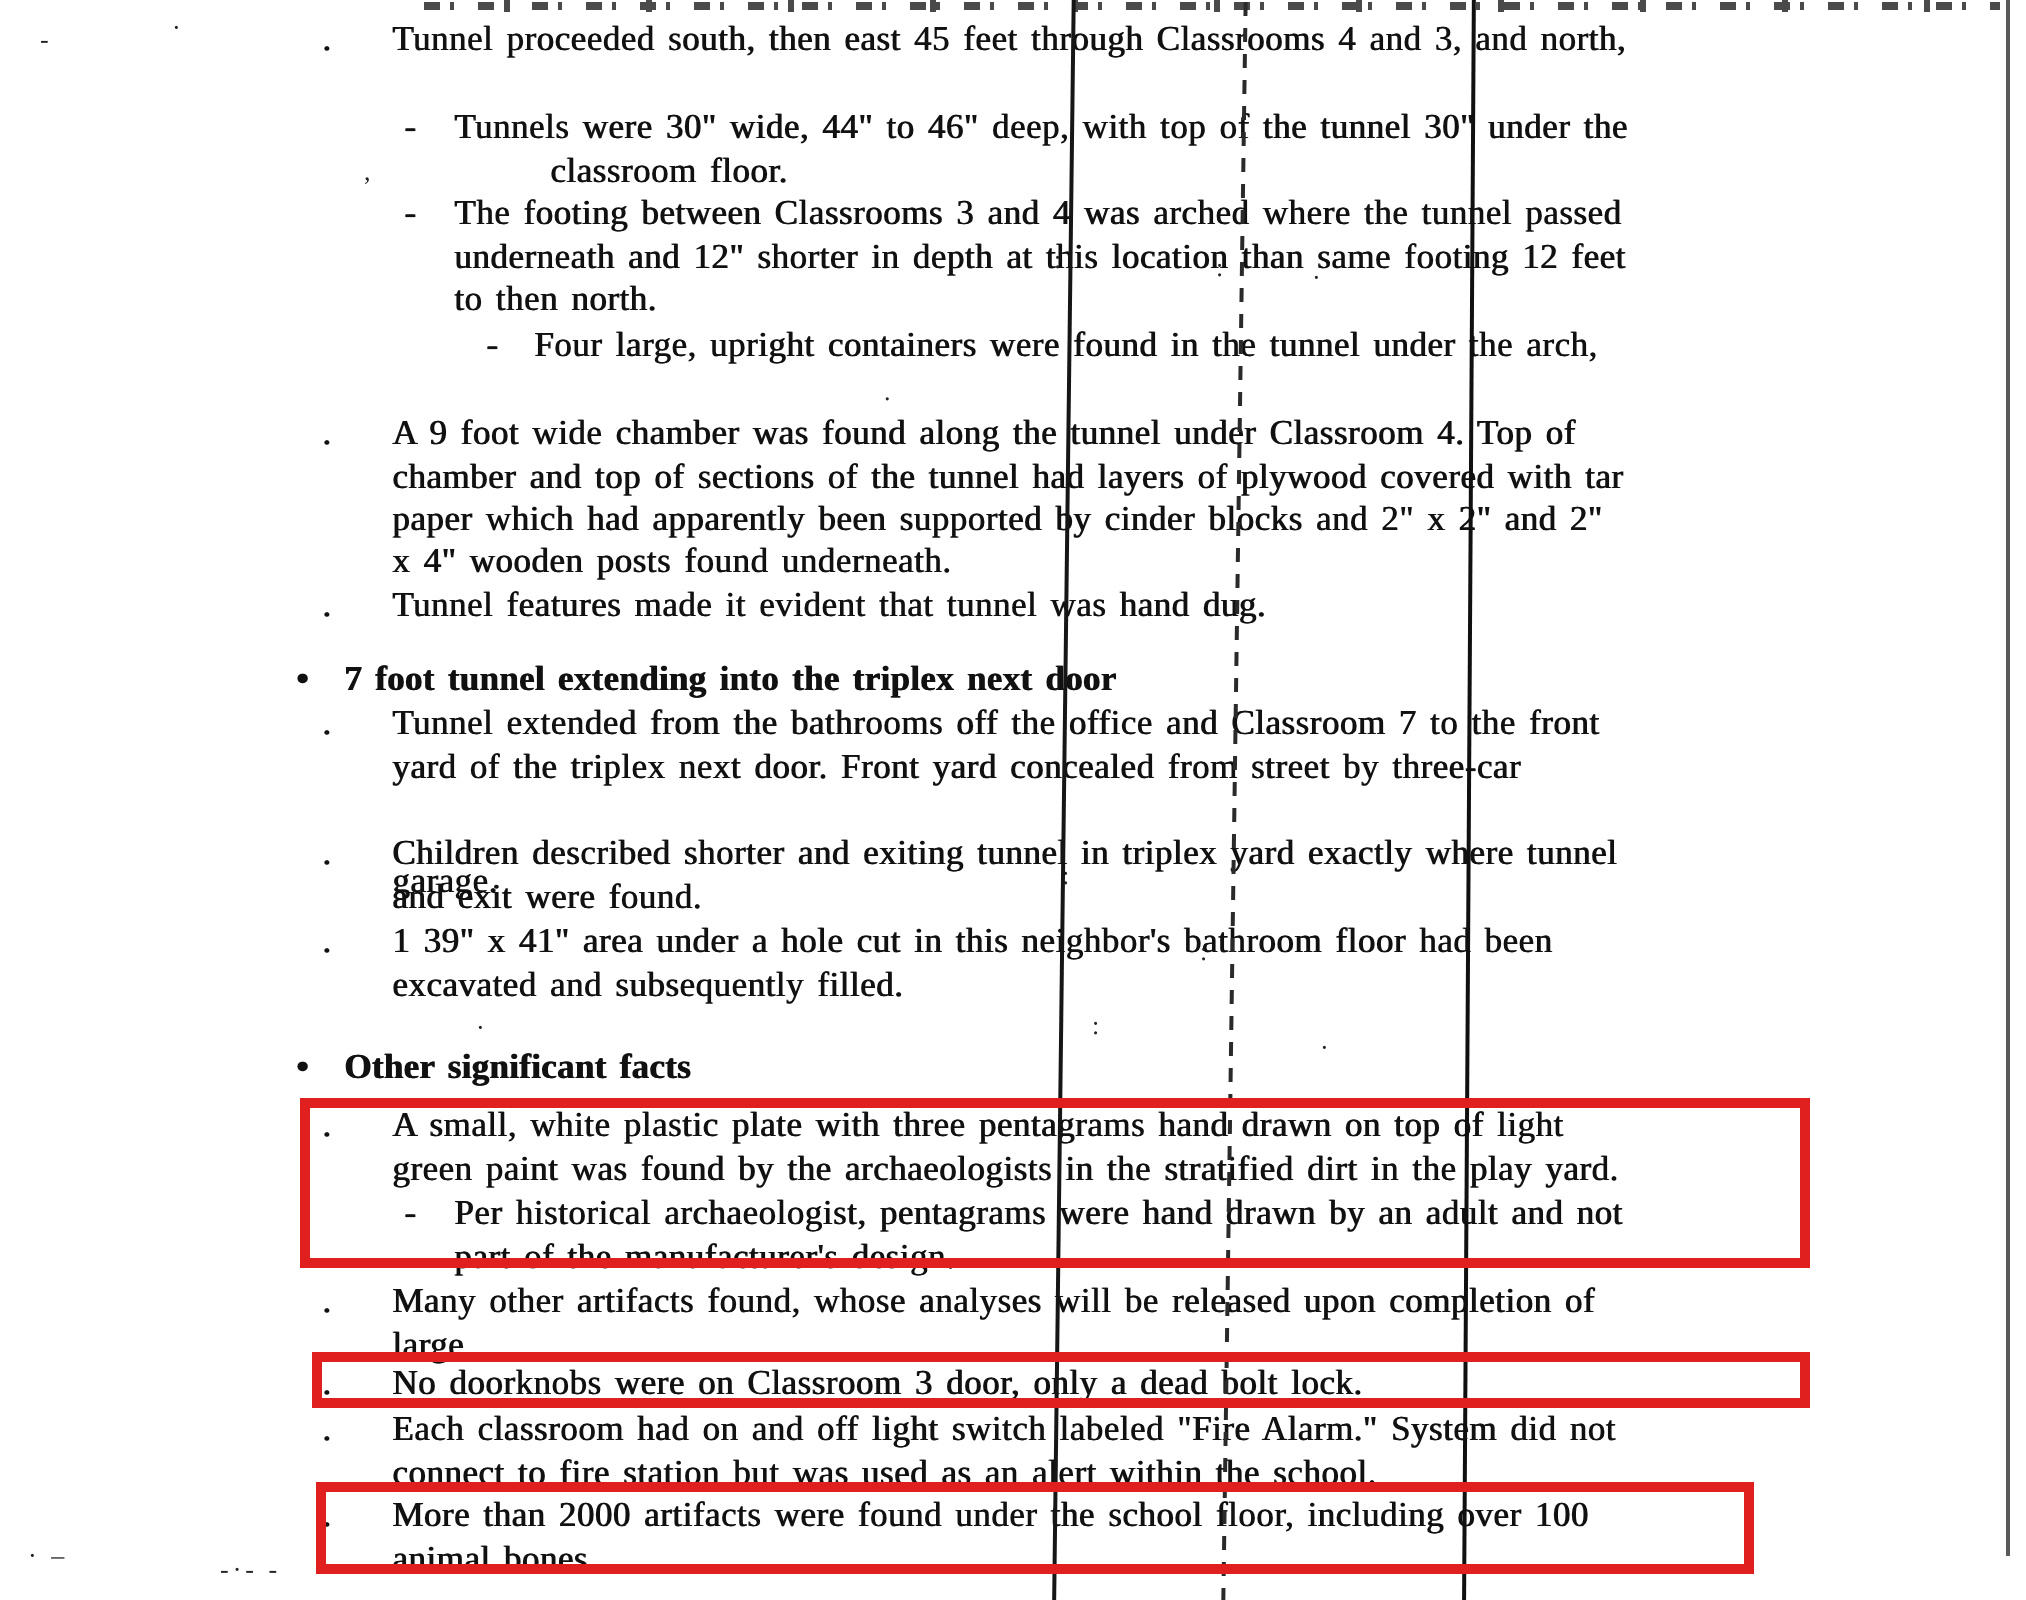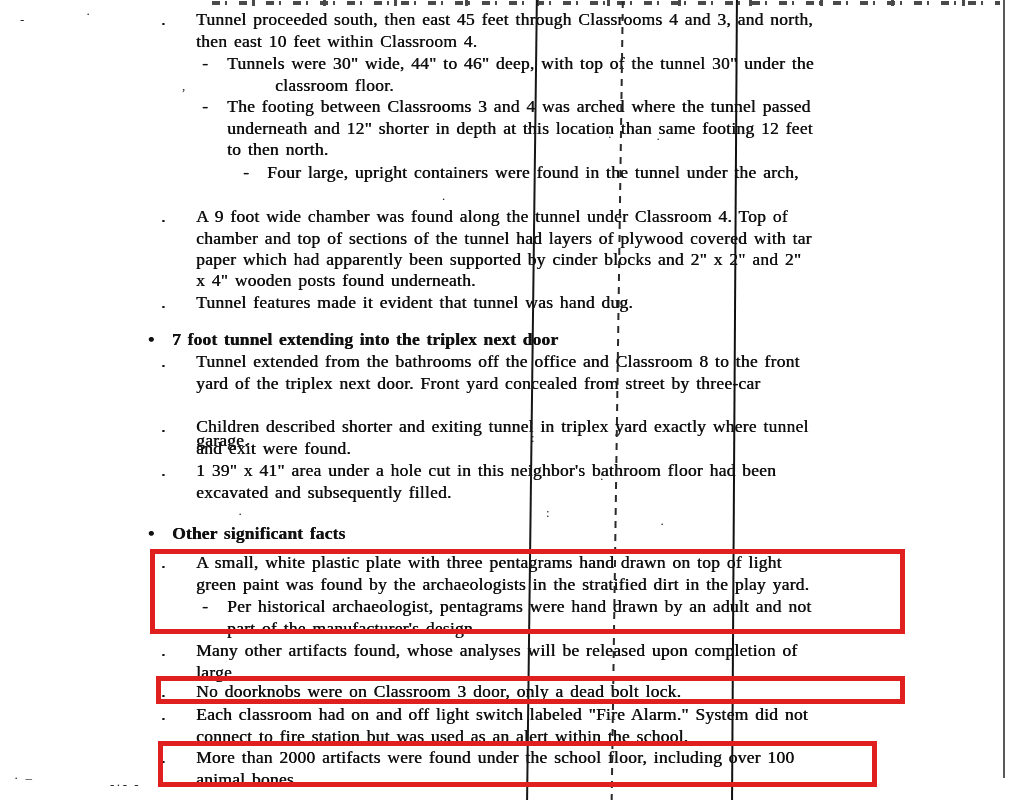--- a/index.html
+++ b/index.html
@@ -26,34 +26,33 @@
     background-size:100% 4px,100% 6px;background-repeat:no-repeat;background-position:0 1px,0 0;
   }
 </style>
 </head>
 <body>
 
 <div class="page">
   <div class="topfrag"></div>
   <div class="text-layer" id="text-layer">
       <div class="line" style="top: 10px; left: 196px;"><span class="mk" style="left: -35px;">.</span><span>Tunnel proceeded south, then east 45 feet through Classrooms 4 and 3, and north,</span></div>
-      <div class="line" style="top: 32px; left: 196px;"><span>then east 10 feet within Classroom 4.</span></div>
       <div class="line" style="top: 54px; left: 227px;"><span class="mk" style="left: -25px;">-</span><span>Tunnels were 30" wide, 44" to 46" deep, with top of the tunnel 30" under the</span></div>
       <div class="line" style="top: 76px; left: 227px; margin-left: 48px;"><span>classroom floor.</span></div>
       <div class="line" style="top: 97px; left: 227px;"><span class="mk" style="left: -25px;">-</span><span>The footing between Classrooms 3 and 4 was arched where the tunnel passed</span></div>
       <div class="line" style="top: 119px; left: 227px;"><span>underneath and 12" shorter in depth at this location than same footing 12 feet</span></div>
       <div class="line" style="top: 140px; left: 227px;"><span>to then north.</span></div>
       <div class="line" style="top: 163px; left: 267px;"><span class="mk" style="left: -24px;">-</span><span>Four large, upright containers were found in the tunnel under the arch,</span></div>
       <div class="line" style="top: 207px; left: 196px;"><span class="mk" style="left: -35px;">.</span><span>A 9 foot wide chamber was found along the tunnel under Classroom 4.  Top of</span></div>
       <div class="line" style="top: 229px; left: 196px;"><span>chamber and top of sections of the tunnel had layers of plywood covered with tar</span></div>
       <div class="line" style="top: 250px; left: 196px;"><span>paper which had apparently been supported by cinder blocks and 2" x 2" and 2"</span></div>
       <div class="line" style="top: 271px; left: 196px;"><span>x 4" wooden posts found underneath.</span></div>
       <div class="line" style="top: 293px; left: 196px;"><span class="mk" style="left: -35px;">.</span><span>Tunnel features made it evident that tunnel was hand dug.</span></div>
       <div class="line bold" style="top: 330px; left: 172px;"><span class="mk" style="left: -24px;">•</span><span>7 foot tunnel extending into the triplex next door</span></div>
-      <div class="line" style="top: 352px; left: 196px;"><span class="mk" style="left: -35px;">.</span><span>Tunnel extended from the bathrooms off the office and Classroom 8 to the front</span></div>
+      <div class="line" style="top: 352px; left: 196px;"><span class="mk" style="left: -35px;">.</span><span>Tunnel extended from the bathrooms off the office and Classroom 7 to the front</span></div>
       <div class="line" style="top: 374px; left: 196px;"><span>yard of the triplex next door.  Front yard concealed from street by three-car</span></div>
       <div class="line" style="top: 396px; left: 196px; margin-top: 35px;"><span>garage.</span></div>
       <div class="line" style="top: 417px; left: 196px;"><span class="mk" style="left: -35px;">.</span><span>Children described shorter and exiting tunnel in triplex yard exactly where tunnel</span></div>
       <div class="line" style="top: 439px; left: 196px;"><span>and exit were found.</span></div>
       <div class="line" style="top: 461px; left: 196px;"><span class="mk" style="left: -35px;">.</span><span>1 39" x 41" area under a hole cut in this neighbor's bathroom floor had been</span></div>
       <div class="line" style="top: 483px; left: 196px;"><span>excavated and subsequently filled.</span></div>
       <div class="line bold" style="top: 524px; left: 172px;"><span class="mk" style="left: -24px;">•</span><span>Other significant facts</span></div>
       <div class="line" style="top: 553px; left: 196px;"><span class="mk" style="left: -35px;">.</span><span>A small, white plastic plate with three pentagrams hand drawn on top of light</span></div>
       <div class="line" style="top: 575px; left: 196px;"><span>green paint was found by the archaeologists in the stratified dirt in the play yard.</span></div>
       <div class="line" style="top: 597px; left: 227px;"><span class="mk" style="left: -25px;">-</span><span>Per historical archaeologist, pentagrams were hand drawn by an adult and not</span></div>

